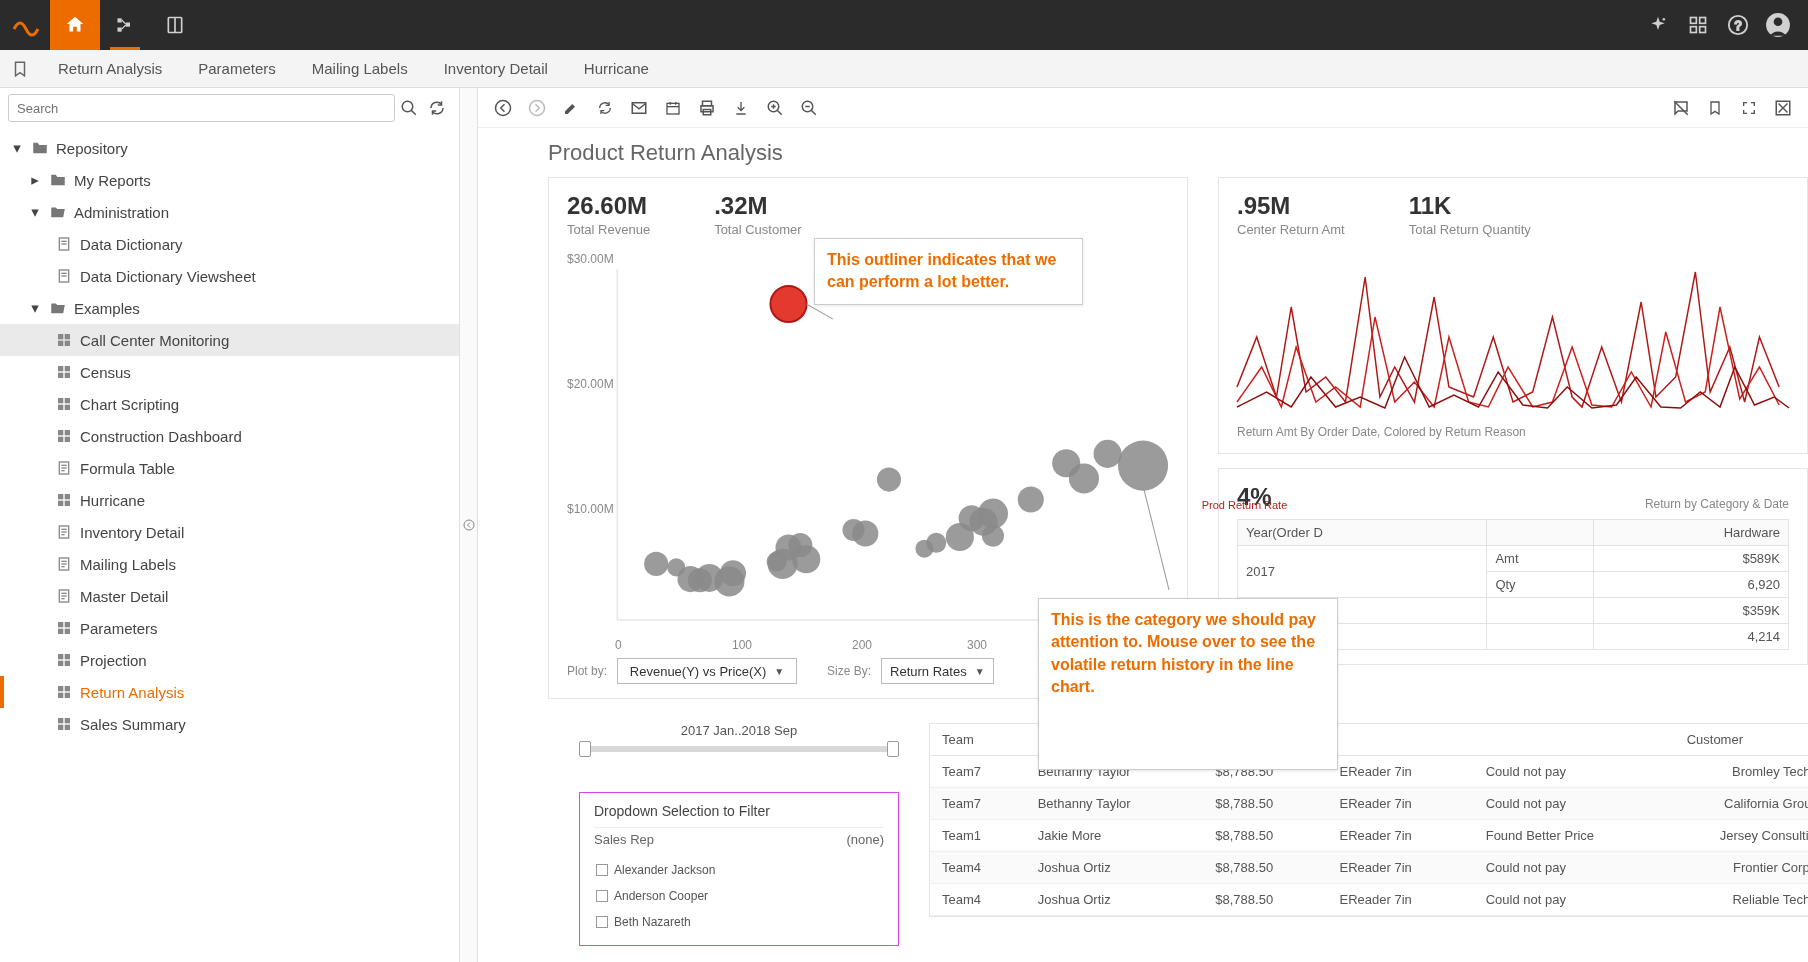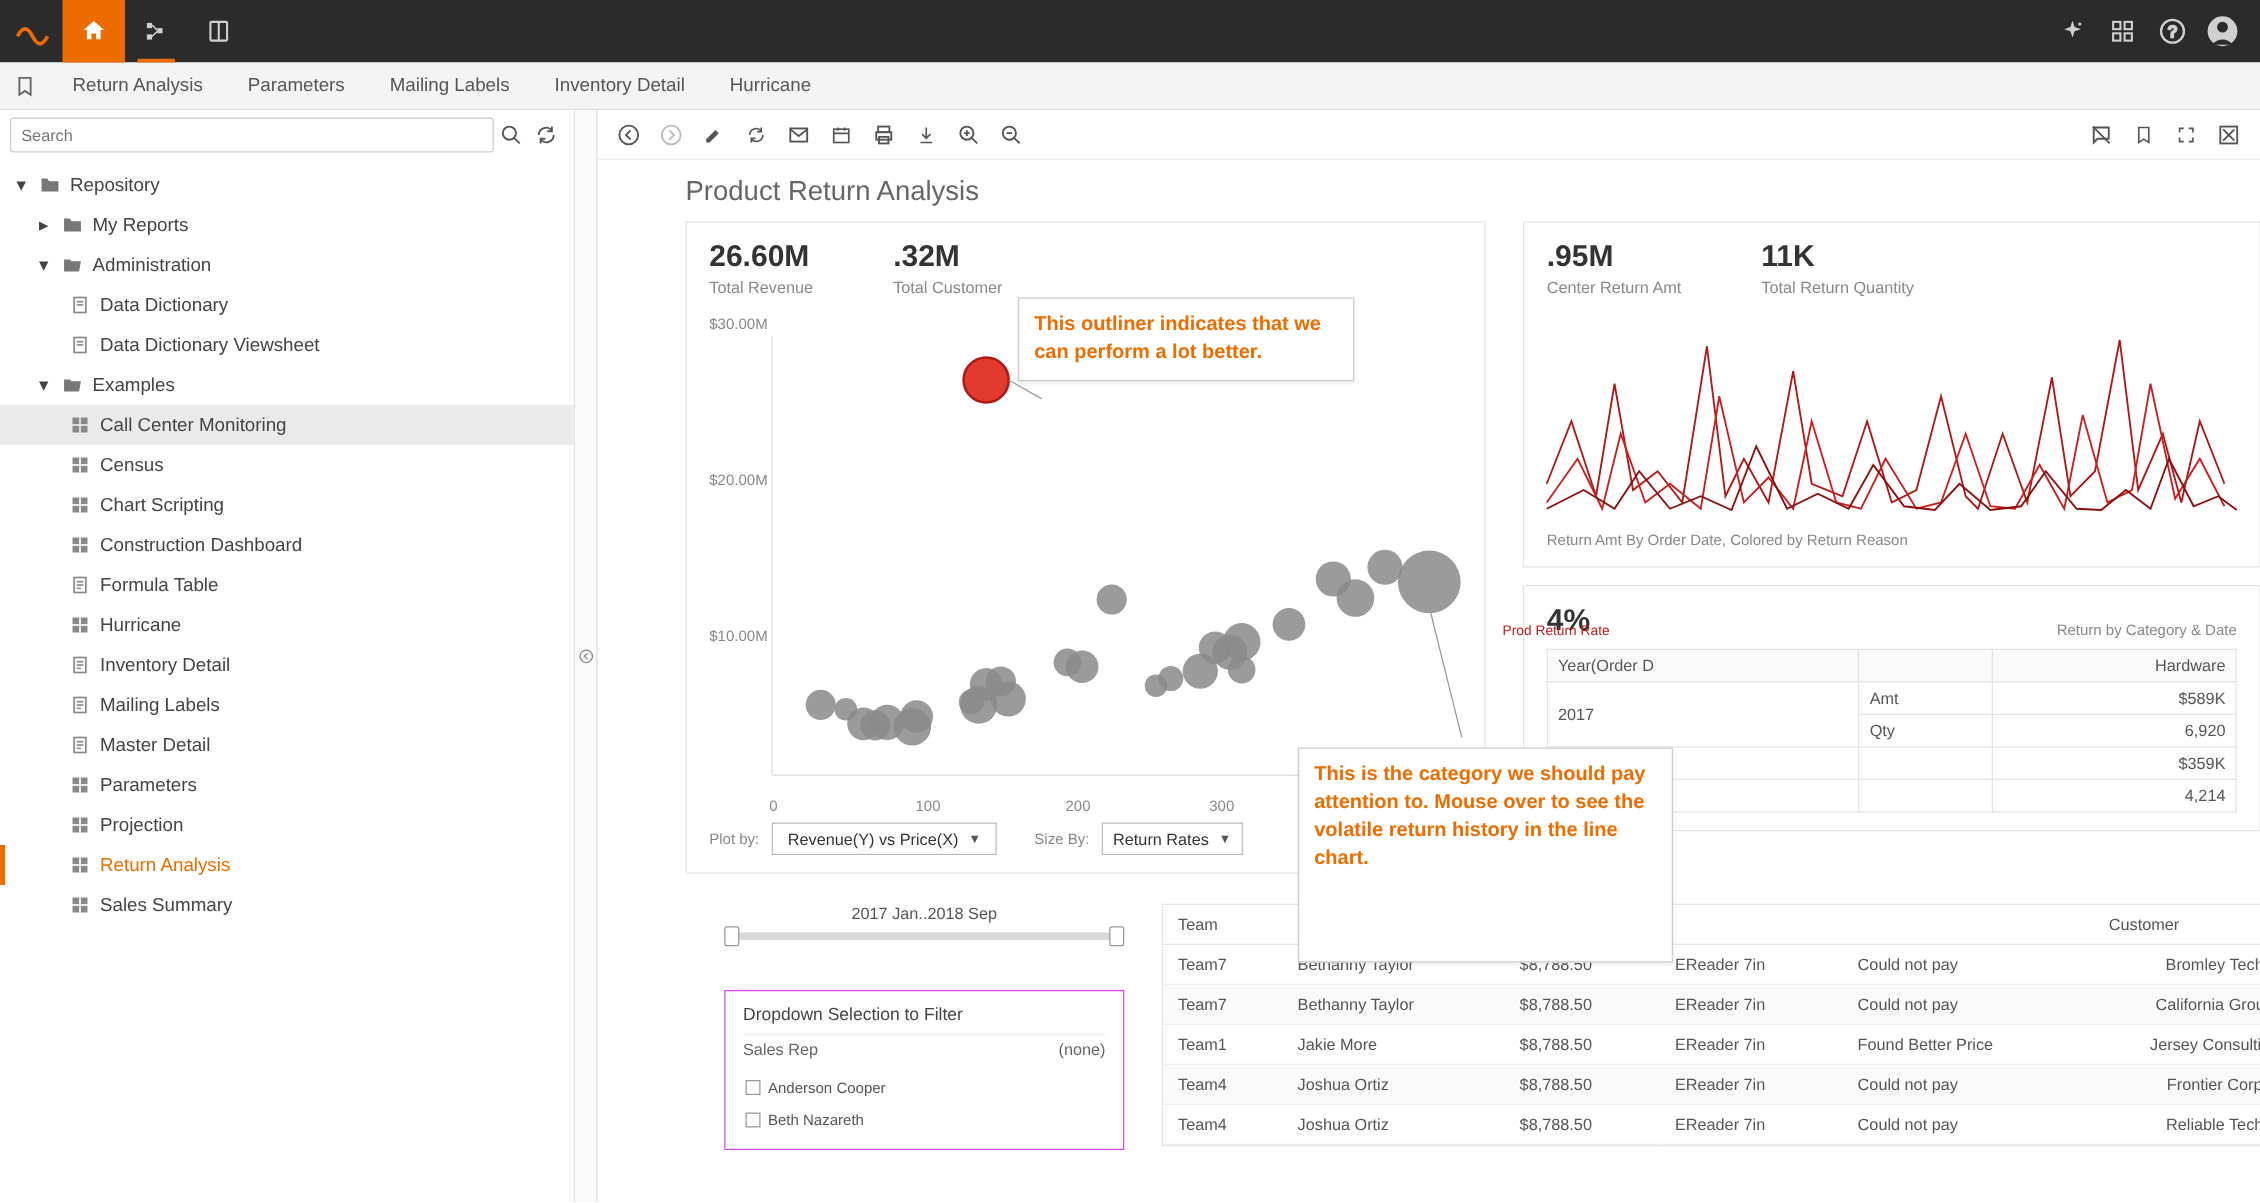--- a/index.html
+++ b/index.html
@@ -639,20 +639,24 @@
             <div class="slider-thumb" style="left:0"></div>
             <div class="slider-thumb" style="right:0"></div>
           </div>
           <div class="filter-card">
             <div class="filter-title">Dropdown Selection to Filter</div>
             <div class="filter-row">
               <div class="filter-left">Sales Rep</div>
               <div>(none)</div>
             </div>
             <div class="filter-checks" id="filter-checks">
+                <div class="check-row">
+                  <span class="chk"></span>
+                  <span>Alexander Jackson</span>
+                </div>
                 <div class="check-row">
                   <span class="chk"></span>
                   <span>Anderson Cooper</span>
                 </div>
                 <div class="check-row">
                   <span class="chk"></span>
                   <span>Beth Nazareth</span>
                 </div>
               </div>
           </div>

